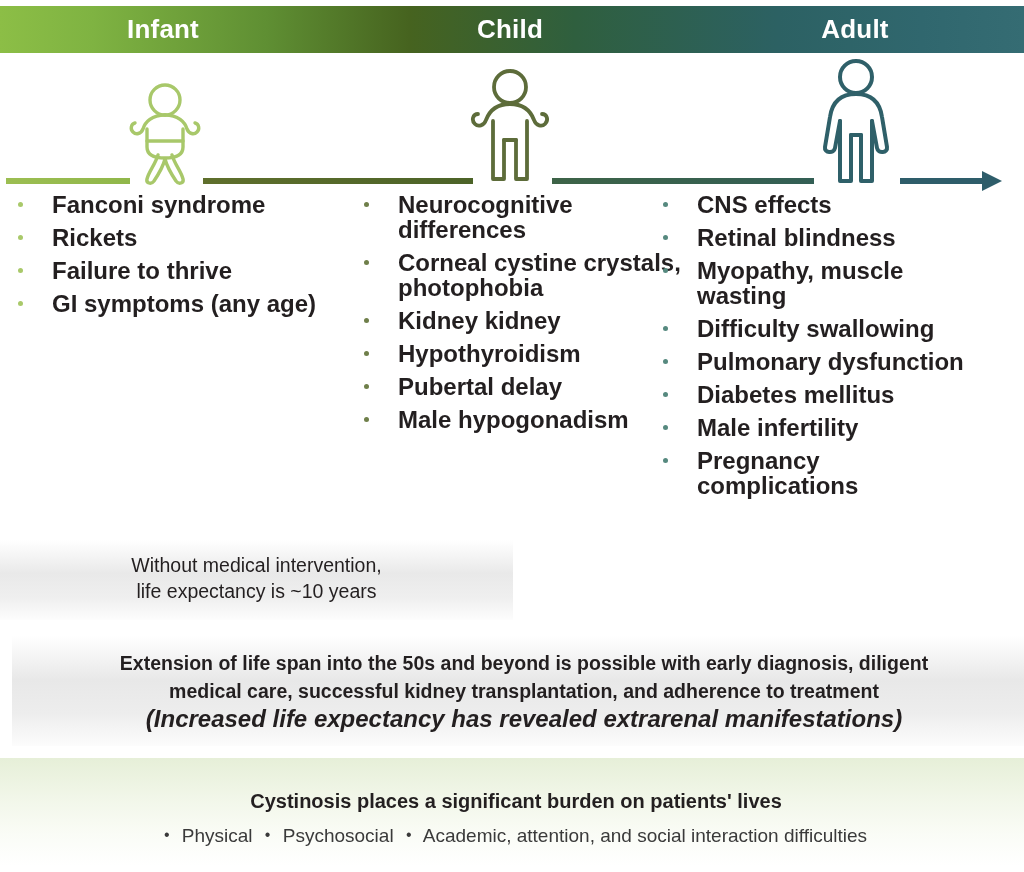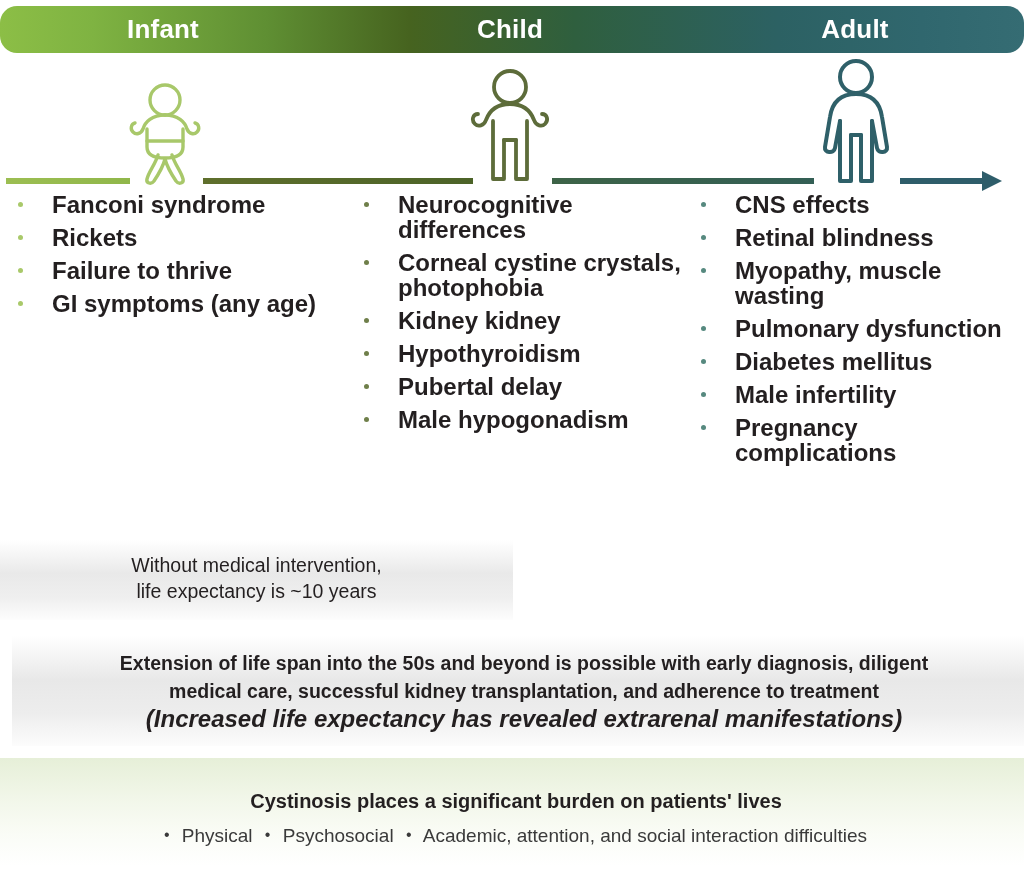--- a/index.html
+++ b/index.html
@@ -25,21 +25,20 @@
     height: 47px;
     background: linear-gradient(to right,
         #8cbe46 0%,
         #7fb342 9%,
         #5f8f33 26%,
         #46631f 40%,
         #2f5f3e 56%,
         #2c6163 76%,
         #30676e 90%,
         #356c73 100%);
-    border-radius: 17px;
   }
   .stage-band .stage-label {
     position: absolute;
     top: 0;
     height: 47px;
     line-height: 47px;
     font-size: 26px;
     font-weight: bold;
     color: #ffffff;
     text-align: center;
@@ -98,21 +97,21 @@
     top: 192px;
     width: 1024px;
     height: 330px;
   }
   .col {
     position: absolute;
     top: 0;
   }
   .col.c0 { left: 14px;  width: 330px; }
   .col.c1 { left: 360px; width: 330px; }
-  .col.c2 { left: 697px; width: 320px; }
+  .col.c2 { left: 659px; width: 320px; }
 
   .sym-item {
     position: relative;
     padding-left: 38px;
     font-size: 24px;
     font-weight: bold;
     line-height: 25px;
     margin-bottom: 8px;
     color: #231f20;
   }
@@ -308,20 +307,24 @@
     <div class="sym-item">
       <span class="bullet"></span>
       <span>Retinal blindness</span>
     </div>
     <div class="sym-item">
       <span class="bullet"></span>
       <span>Myopathy, muscle wasting</span>
     </div>
     <div class="sym-item">
       <span class="bullet"></span>
+      <span>Difficulty swallowing</span>
+    </div>
+    <div class="sym-item">
+      <span class="bullet"></span>
       <span>Pulmonary dysfunction</span>
     </div>
     <div class="sym-item">
       <span class="bullet"></span>
       <span>Diabetes mellitus</span>
     </div>
     <div class="sym-item">
       <span class="bullet"></span>
       <span>Male infertility</span>
     </div>

